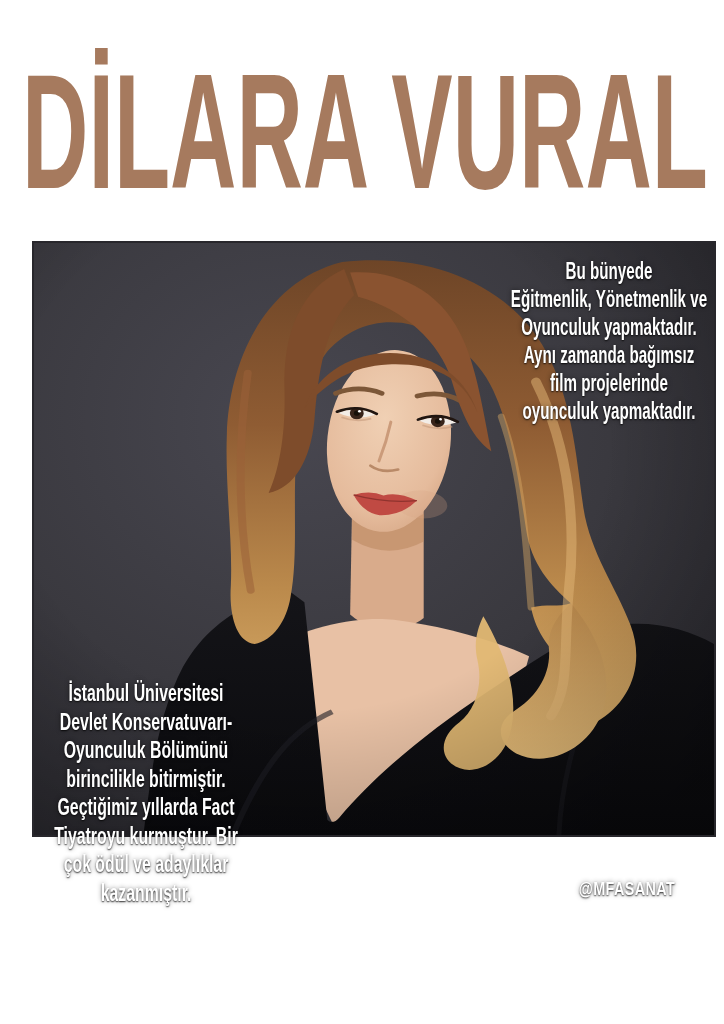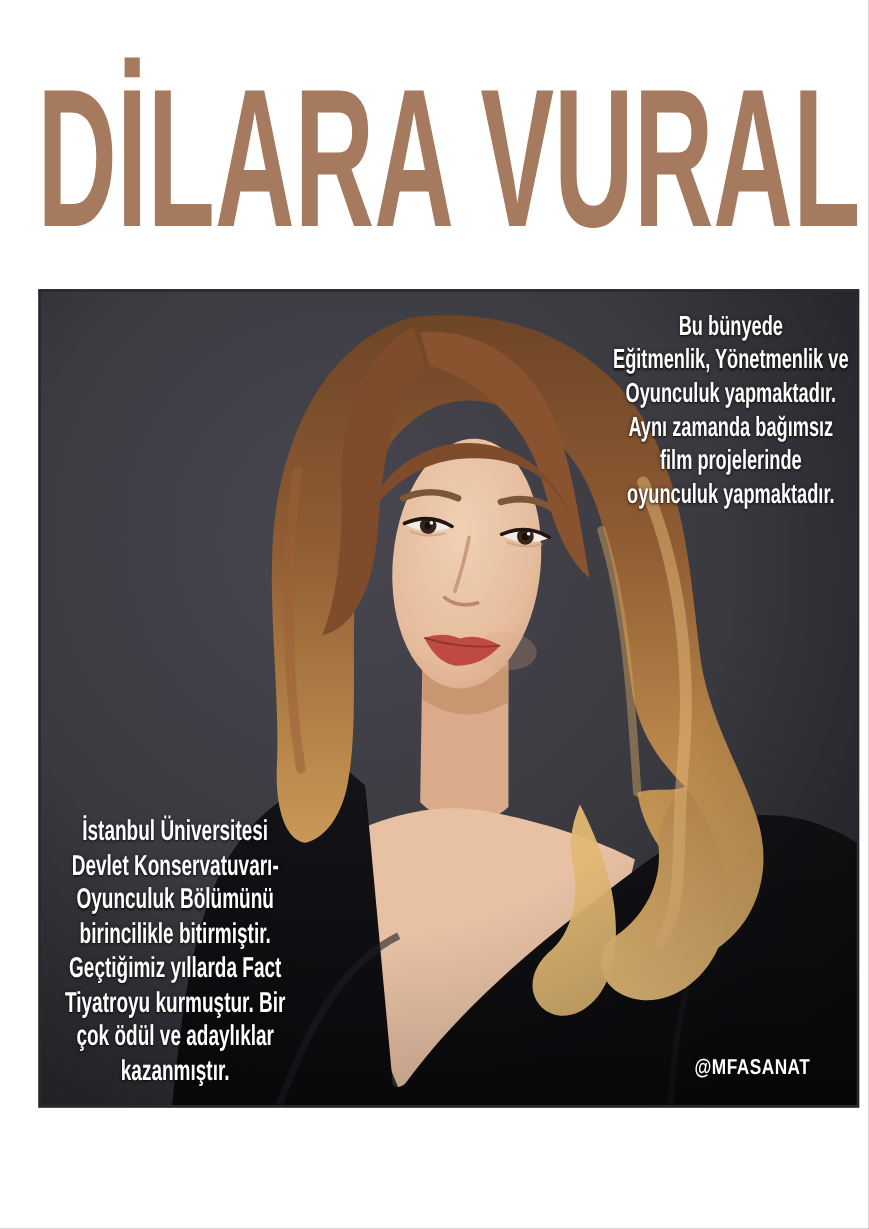--- a/index.html
+++ b/index.html
@@ -2,24 +2,24 @@
 <html><head>
 <meta charset="utf-8">
 <style>
   html,body{margin:0;padding:0;}
   body{
     width:724px;height:1024px;position:relative;overflow:hidden;
     background:#ffffff;
     font-family:"Liberation Sans", sans-serif;
   }
   .title-wrap{
-    position:absolute;left:29px;top:36px;width:692px;height:168px;
+    position:absolute;left:20px;top:36px;width:692px;height:168px;
   }
   .photo{
-    position:absolute;left:32px;top:241px;width:684px;height:682px;
+    position:absolute;left:32px;top:241px;width:684px;height:596px;
     box-sizing:border-box;border:2px solid #28272c;background:#343338;
   }
   .portrait{
     position:absolute;left:0;top:0;width:100%;height:100%;display:block;z-index:0;
   }
   .cap{
     position:absolute;z-index:2;text-align:center;font-weight:700;color:#ffffff;
     transform-origin:50% 0;
     text-shadow:0 1px 2px rgba(0,0,0,.75), 0 0 6px rgba(0,0,0,.45);
   }

